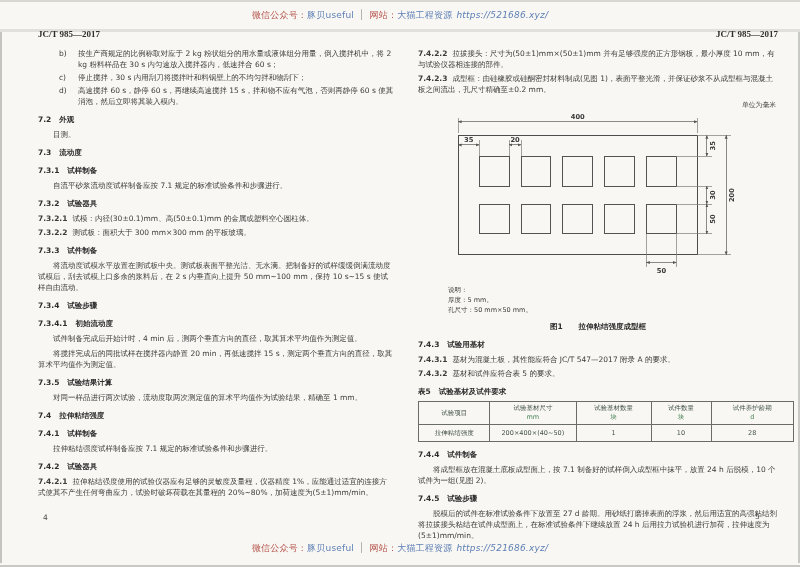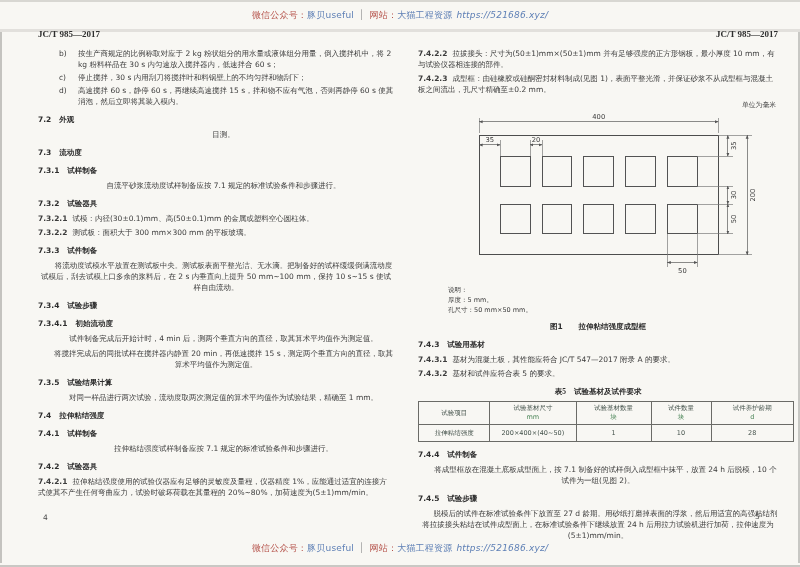--- a/index.html
+++ b/index.html
@@ -30,38 +30,38 @@
   .page-left{left:38px;width:356px;}
   .page-right{left:418px;width:360px;}
   .ph{font-family:"Liberation Serif","DejaVu Serif",serif;font-weight:bold;font-size:9px;color:#2e2e2e;}
   .page-left .ph{margin-bottom:8px;}
   .page-right .ph{text-align:right;margin-bottom:8px;}
 
   .li{position:relative;padding-left:40px;margin:2px 0;}
   .li .lb{position:absolute;left:21px;top:0;}
   .h2{font-weight:bold;color:#2d2d2d;margin:7px 0 4px;}
   .h2 .num{margin-right:8px;}
-  .para{text-indent:2em;margin:4px 0;text-align:center;}
+  .para{text-indent:2em;margin:4px 0;}
   .clause{margin:3px 0;}
   .clause .num{font-weight:bold;margin-right:5px;}
 
   .pageno{position:absolute;font-size:7.5px;color:#4a4a4a;}
   .pageno-left{left:43px;top:513px;}
   .pageno-right{left:755px;top:512px;}
 
   
   .units{text-align:right;font-size:6.8px;color:#444;margin:5px 2px 0 0;}
-  .figwrap{text-align:right;margin:1px 0 0;}
+  .figwrap{text-align:center;margin:1px 0 0;font-weight:bold;}
   .fig{display:inline-block;}
   .fig line,.fig rect{shape-rendering:crispEdges;}
   .fig text{font-size:7px;fill:#3a3a3a;font-family:"DejaVu Sans","Liberation Sans",sans-serif;}
   .fignotes{font-size:6.5px;line-height:10px;margin:1px 0 0 30px;color:#3b3b3b;}
   .figcap{text-align:center;font-weight:bold;margin:6px 0 5px;color:#2d2d2d;}
   .figcap .num{margin-right:16px;}
-  .tabcap{text-align:center;font-weight:bold;margin:7px 0 4px;color:#2d2d2d;font-family:Liberation Serif, serif;}
+  .tabcap{text-align:left;font-weight:bold;margin:7px 0 4px;color:#2d2d2d;}
   .tabcap .num{margin-right:8px;}
   table.t5{border-collapse:collapse;width:376px;margin:0 auto;font-size:6.5px;line-height:9px;color:#44524b;table-layout:fixed;}
   table.t5 th,table.t5 td{border:1px solid #6b6b67;text-align:center;vertical-align:middle;padding:2px 1px;font-weight:normal;}
   table.t5 th{height:18px;}
   table.t5 td{height:12px;}
   table.t5 .u{color:#4b8558;display:block;}
 </style>
 </head>
 <body>
 

